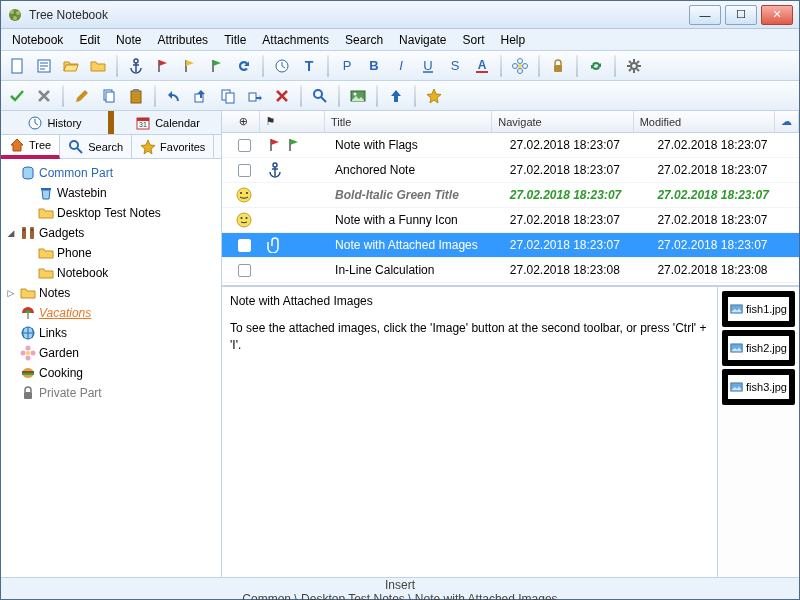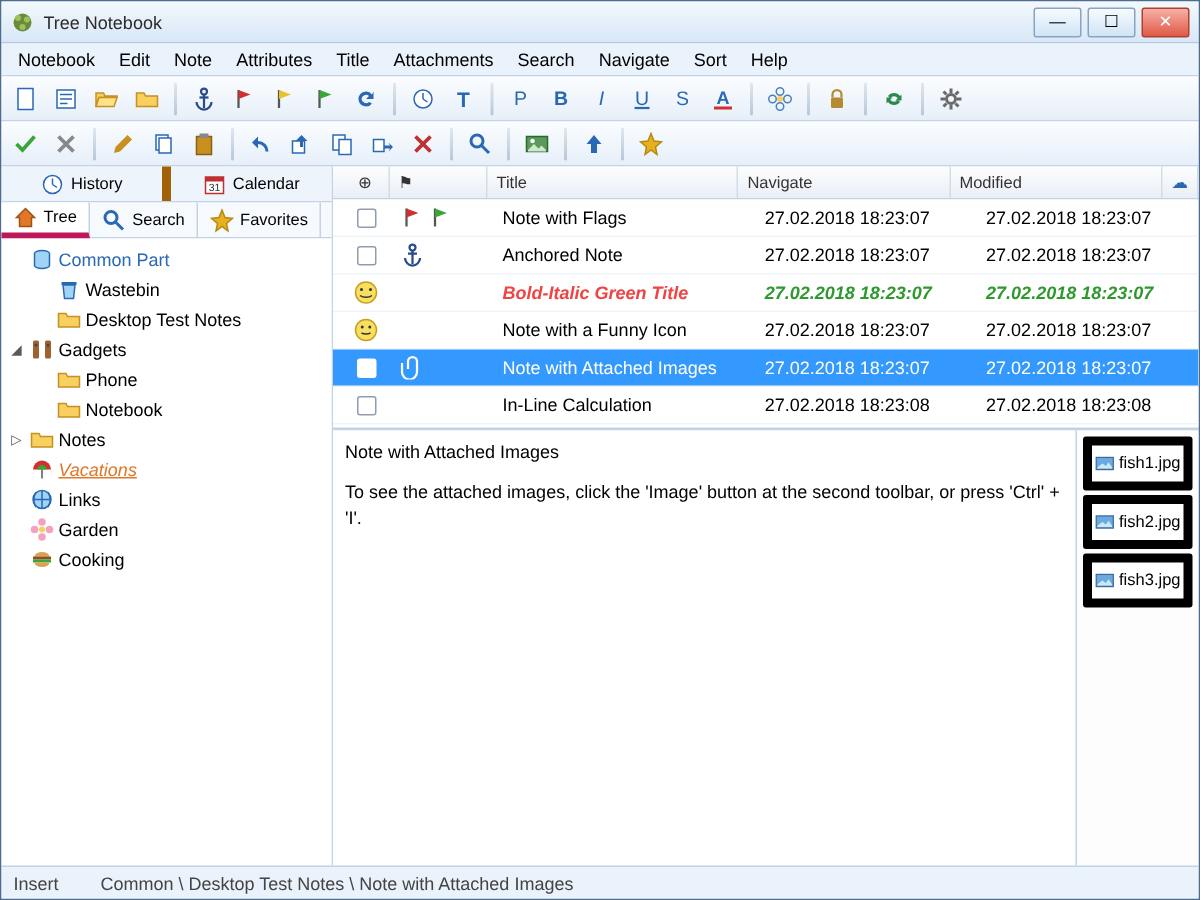--- a/index.html
+++ b/index.html
@@ -34,21 +34,21 @@
 .list { background: #fff; overflow: auto; }
 .row { height: 25px; display: flex; align-items: center; border-bottom: 1px solid #f0f3f8; cursor:pointer;}
 .row.sel { background: #3399ff; color: #fff; }
 .row > div { padding-left:6px; display:flex; align-items:center; gap:3px;}
 .cb { width:13px; height:13px; border:1px solid #8f9db1; background:#fff; border-radius:2px;}
 .row.sel .cb{border-color:#fff;}
 .detail { flex: 1; display: flex; border-top: 2px solid #c4d3e3; min-height:0;}
 .dtext { flex: 1; padding: 6px 8px; background: #fff; overflow:auto; line-height:1.4;}
 .attach { width: 82px; border-left: 1px solid #c4d3e3; background: #fdfdfe; padding: 4px; }
 .attitem { display: flex; align-items: center; height: 36px; gap: 3px; font-size:11px; border:6px solid #000000; border-radius:2px; margin-bottom:3px; padding:1px 2px; background:#fff;}
-.status { height: 22px; background: #eaf2fb; border-top: 1px solid #c4d3e3; display: flex; align-items: center; padding: 0 8px; color:#444; }
+.status { height: 22px; background: #eaf2fb; border-top: 1px solid #c4d3e3; display: flex; align-items: center; padding: 0 8px; color:#444;flex-direction:column; }
 .status .sep { margin: 0 14px; color:#aaa;}
 .col-chk{width:40px;} .col-flg{width:70px;} .col-title{width:180px;} .col-cr{width:152px;} .col-mod{width:152px;}
 svg { display: block; }
 </style>
 </head>
 <body>
 
 <div class="window">
   <div class="titlebar">
     <span class="appicon">
@@ -461,20 +461,30 @@
             <span class="ticon">
               <svg width="16" height="16" viewBox="0 0 16 16">
                 <path d="M3 6a5 3 0 0110 0z" fill="#e0a050"></path>
                 <rect x="2" y="6" width="12" height="2" fill="#8a5020"></rect>
                 <rect x="2" y="8" width="12" height="2" fill="#3aa63a"></rect>
                 <path d="M3 10h10a5 3 0 01-10 0z" fill="#e0a050"></path>
               </svg>
             </span>
             <span style="">Cooking</span>
           </div>
+          <div class="tnode" style="padding-left: 4px;">
+            <span class="exp"></span>
+            <span class="ticon">
+              <svg width="16" height="16" viewBox="0 0 16 16">
+                <rect x="4" y="7" width="8" height="7" rx="1" fill="#7a7a7a"></rect>
+                <path d="M5 7V5a3 3 0 016 0v2" fill="none" stroke="#7a7a7a" stroke-width="1.5"></path>
+              </svg>
+            </span>
+            <span style="color:#7a7a7a;">Private Part</span>
+          </div>
         </div>
     </div>
     <div class="right">
       <div class="listhdr">
         <div class="col-chk" style="justify-content:center;">⊕</div>
         <div class="col-flg">⚑</div>
         <div class="col-title">Title</div>
         <div class="col-cr">Navigate</div>
         <div class="col-mod">Modified</div>
         <div style="flex:1;justify-content:flex-end;padding-right:6px;">
@@ -532,21 +542,21 @@
             <div class="col-chk" style="justify-content:center;">
               <svg width="16" height="16" viewBox="0 0 16 16">
                 <circle cx="8" cy="8" r="7" fill="#f7e060" stroke="#c7a020"></circle>
                 <circle cx="5" cy="6" r="1" fill="#333"></circle>
                 <circle cx="11" cy="6" r="1" fill="#333"></circle>
                 <path d="M4 10a5 3 0 008 0" fill="none" stroke="#333" stroke-width="1"></path>
               </svg>
             </div>
             <div class="col-flg"></div>
             <div class="col-title">
-              <span style="font-weight:bold;font-style:italic;color:#ef4444;">Bold-Italic Green Title</span>
+              <span style="font-weight:bold;font-style:italic;color:#737373;">Bold-Italic Green Title</span>
             </div>
             <div class="col-cr">
               <span style="font-weight:bold;font-style:italic;color:#2e9a2e;">27.02.2018 18:23:07</span>
             </div>
             <div class="col-mod">
               <span style="font-weight:bold;font-style:italic;color:#2e9a2e;">27.02.2018 18:23:07</span>
             </div>
           </div>
           <div class="row">
             <div class="col-chk" style="justify-content:center;">

